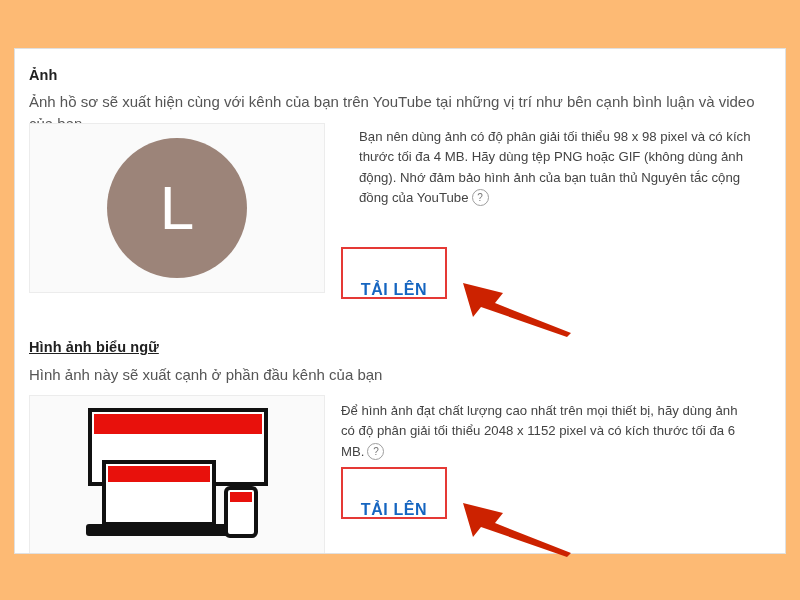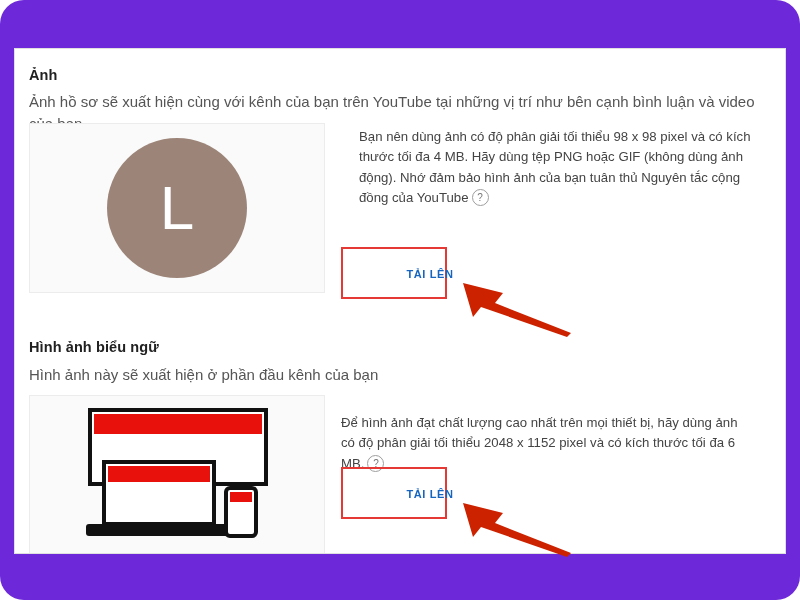--- a/index.html
+++ b/index.html
@@ -10,22 +10,21 @@
     width: 800px;
     height: 600px;
     background: #ffffff;
     font-family: "Liberation Sans", sans-serif;
     overflow: hidden;
   }
   .page {
     position: relative;
     width: 800px;
     height: 600px;
-    background: #6d28d9;
-    border-radius: 24px;
+    background: #fdba74;
   }
   .card {
     position: absolute;
     left: 14px;
     top: 48px;
     width: 772px;
     height: 506px;
     background: #ffffff;
     border: 1px solid #e0e0e0;
     box-sizing: border-box;
@@ -108,55 +107,54 @@
   .upload-wrap {
     position: absolute;
     border: 2px solid #e53935;
     box-sizing: border-box;
   }
   #photo-upload-wrap { left: 326px; top: 198px; width: 106px; height: 52px; }
   #banner-upload-wrap { left: 326px; top: 418px; width: 106px; height: 52px; }
   .upload-btn {
     position: absolute;
     left: 0;
-    top: 1px;
+    top: 17px;
     width: 100%;
     height: 100%;
     display: flex;
     align-items: center;
     justify-content: center;
     background: transparent;
     border: none;
     color: #1565c0;
     font-family: "Liberation Sans", sans-serif;
-    font-size: 11px;
+    font-size: 16px;
     font-weight: bold;
     letter-spacing: 0.6px;
     cursor: pointer;
-    margin-left: 36px;
   }
   .arrow {
     position: absolute;
   }
   #photo-arrow { left: 444px; top: 232px; }
   #banner-arrow { left: 444px; top: 452px; }
 
   
-  #banner-title { position: absolute; left: 14px; top: 290px; }
+  #banner-title { position: absolute; left: 14px; top: 290px; text-decoration: underline; }
   #banner-sub   { position: absolute; left: 14px; top: 315px; width: 740px; }
   #banner-preview {
     left: 14px;
     top: 346px;
     width: 296px;
     height: 158px;
     border-bottom: none;
   }
   #banner-desc {
     left: 326px;
-    top: 364px;
+    top: 352px;
     width: 414px;
   }
 
   
   .devices { position: absolute; left: 0; top: 0; width: 296px; height: 158px; }
 </style>
 </head>
 <body>
 
 <div class="page">
@@ -178,21 +176,21 @@
         <button class="upload-btn">TẢI LÊN</button>
       </div>
 
       <svg class="arrow" id="photo-arrow" width="116" height="56" viewBox="0 0 116 56">
         <path d="M112 52 L36 22 L44 12 L4 2 L14 36 L22 26 L108 56 Z" fill="#cc2200"></path>
       </svg>
     </div>
 
     <div class="section" id="banner-section">
       <div class="sec-title" id="banner-title">Hình ảnh biểu ngữ</div>
-      <div class="sec-sub" id="banner-sub">Hình ảnh này sẽ xuất hiện ở phần đầu kênh của bạn</div>
+      <div class="sec-sub" id="banner-sub">Hình ảnh này sẽ xuất cạnh ở phần đầu kênh của bạn</div>
 
       <div class="preview-box" id="banner-preview">
         <svg class="devices" viewBox="0 0 296 158">
 
           <rect x="60" y="14" width="176" height="74" fill="#ffffff" stroke="#111111" stroke-width="4"></rect>
           <rect x="64" y="18" width="168" height="20" fill="#e8110c"></rect>
 
           <rect x="132" y="88" width="32" height="10" fill="#111111"></rect>
 
           <rect x="74" y="66" width="110" height="62" fill="#ffffff" stroke="#111111" stroke-width="4"></rect>

